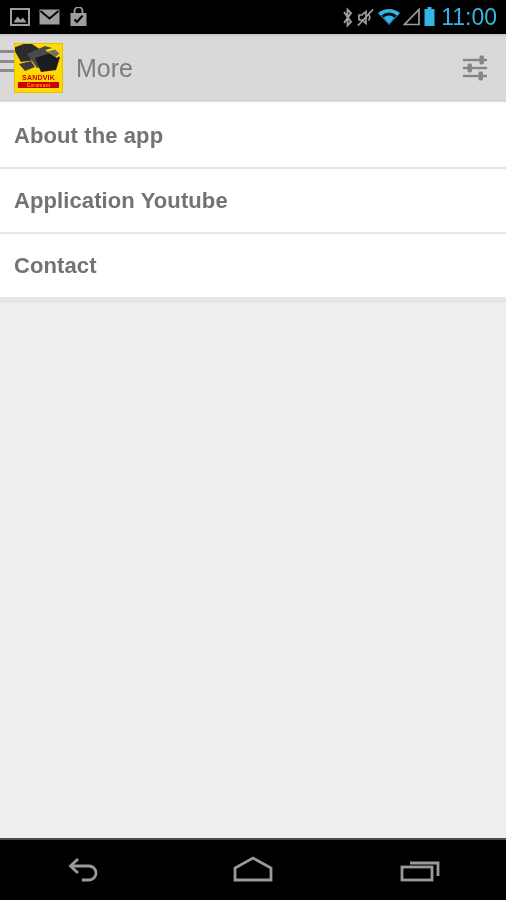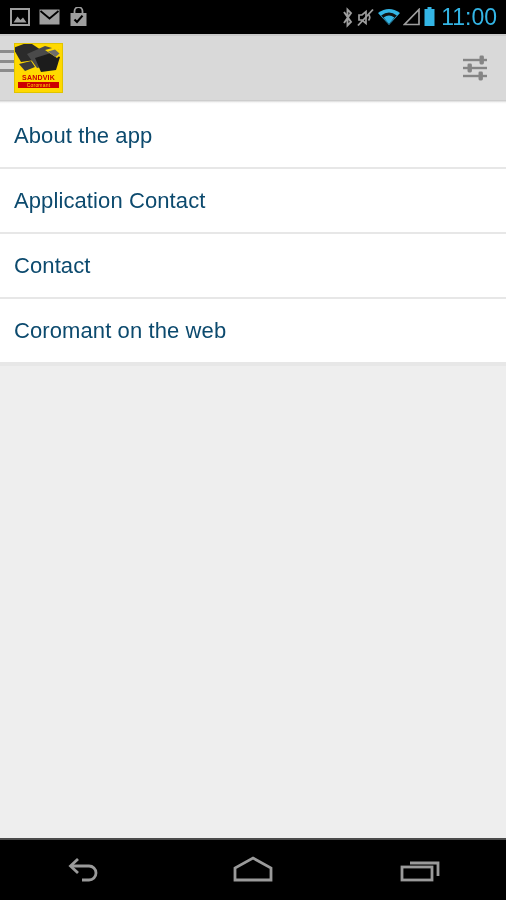--- a/index.html
+++ b/index.html
@@ -168,22 +168,22 @@
     position: relative;
     height: 63px;
     background: #ffffff;
     display: flex;
     align-items: center;
     box-sizing: border-box;
     padding-left: 14px;
   }
   .list-item-label {
     font-size: 22px;
-    color: #0c4a6e;
-    font-weight: 400;
+    color: #737373;
+    font-weight: 700;
     letter-spacing: 0.1px;
   }
   .list-divider {
     height: 2px;
     background: #e7e7e7;
     width: 100%;
   }
   .list-filler {
     position: absolute;
     top: 484px;
@@ -302,20 +302,21 @@
         <path d="M33 7.5 L40 5.5 L44.5 9.5 L40.5 13 Z" fill="#6d6d6d"></path>
         <path d="M4 20 L16 17 L20 23 L10 27 Z" fill="#3a3a3a"></path>
       </svg>
     </div>
     <div class="logo-badge">
       <span class="l1">SANDVIK</span>
       <span class="l2">Coromant</span>
     </div>
   </div>
 
+  <div class="action-title">More</div>
 
   <div class="action-settings">
     <svg width="32" height="30" viewBox="0 0 32 30">
       <g stroke="#858585" stroke-width="2.4" stroke-linecap="butt">
         <line x1="4" y1="7" x2="28" y2="7"></line>
         <line x1="4" y1="15" x2="28" y2="15"></line>
         <line x1="4" y1="23" x2="28" y2="23"></line>
       </g>
       <rect x="20.5" y="2.5" width="4.4" height="9" rx="1.4" fill="#858585"></rect>
       <rect x="8.5" y="10.5" width="4.4" height="9" rx="1.4" fill="#858585"></rect>
@@ -326,32 +327,29 @@
   <div class="action-bar-shadow"></div>
 
   <div class="list">
 
     <div class="list-item">
       <span class="list-item-label">About the app</span>
     </div>
     <div class="list-divider"></div>
 
     <div class="list-item">
-      <span class="list-item-label">Application Contact</span>
+      <span class="list-item-label">Application Youtube</span>
     </div>
     <div class="list-divider"></div>
 
     <div class="list-item">
       <span class="list-item-label">Contact</span>
     </div>
     <div class="list-divider"></div>
 
-    <div class="list-item">
-      <span class="list-item-label">Coromant on the web</span>
-    </div>
     <div class="list-divider"></div>
 
     <div class="list-divider"></div>
 
 
   </div>
 
   <div class="list-filler"></div>
 
   <div class="nav-top-line"></div>

